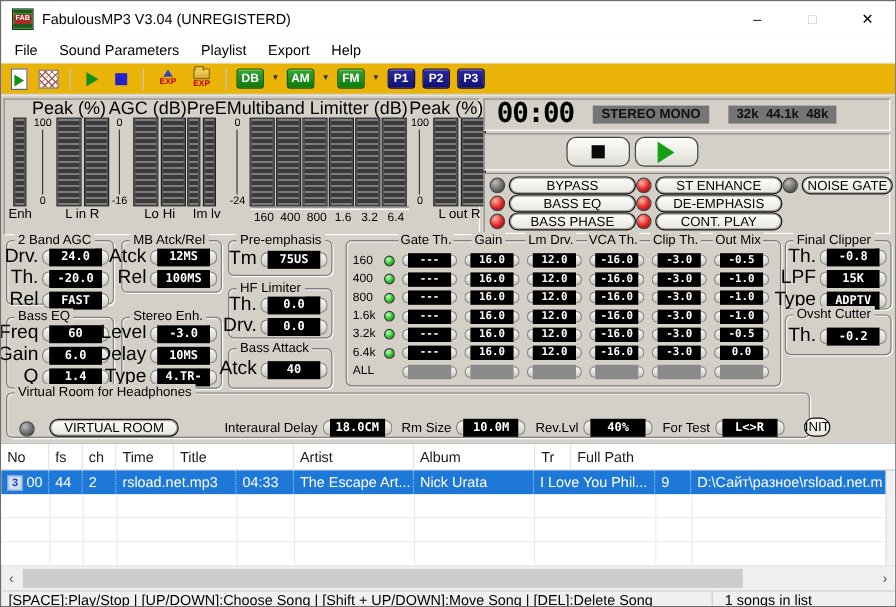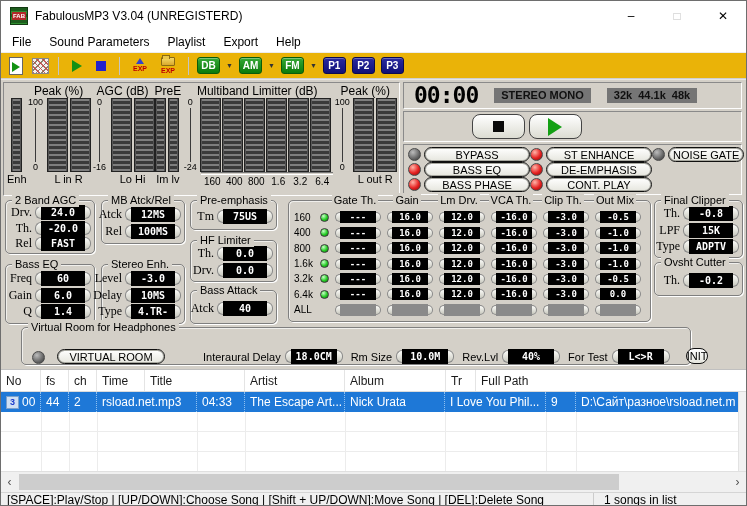--- a/index.html
+++ b/index.html
@@ -56,21 +56,21 @@
   .ddarrow { font-size: 7px; color: #333; margin: 0 2px; }
 
   
   .main { position: relative; height: 290px; background: #d4d0c8; flex: none; border-top: 1px solid #e6e6e6; }
   .bevel { border: 1px solid; border-color: #8a8a8a #fdfdfd #fdfdfd #8a8a8a; background: #d4d0c8; }
 
   
   .meters { position: absolute; left: 2px; top: 2px; width: 397px; height: 114px;
             display: flex; align-items: flex-start; padding: 2px 3px 0 3px; justify-content: space-between; }
   .mgroup { display: flex; flex-direction: column; }
-  .mtitle { font-size: 12px; text-align: center; height: 13px; line-height: 12px; white-space: nowrap; }
+  .mtitle { font-size: 15px; height: 13px; line-height: 12px; white-space: nowrap; }
   .mrow { display: flex; align-items: flex-end; gap: 2px; }
   .vbar { width: 21px; height: 74px; border: 1px solid #222;
           background: repeating-linear-gradient(to bottom, #7e7e7e 0 2px, #3a3a3a 2px 5px);
           box-shadow: inset 1px 0 0 #565656, inset -1px 0 0 #565656; }
   .vbar.narrow { width: 11px; }
   .scale { height: 74px; width: 18px; display: flex; flex-direction: column; align-items: center;
            font-size: 9px; line-height: 9px; }
   .scale .sline { flex: 1; width: 1px; background: #3a3a3a; margin: 1px 0; }
   .mlabels { font-size: 11px; text-align: center; height: 14px; line-height: 14px; white-space: nowrap; }
   .enhcol { display: flex; flex-direction: column; margin-top: 13px; align-items: center; }
@@ -105,40 +105,40 @@
           background: linear-gradient(#ffffff, #e6e6de); box-shadow: inset 0 0 0 1px #a8a8a0;
           display: flex; align-items: center; justify-content: center; font-size: 11px; white-space: nowrap; padding: 0 4px; }
 
   
   .group { position: absolute; border: 1px solid #7f7f7f; border-radius: 5px;
            box-shadow: 1px 1px 0 #fff, inset 1px 1px 0 rgba(255,255,255,.65); }
   .gtitle { position: absolute; top: -8px; left: 6px; background: #d4d0c8; padding: 0 3px;
             font-size: 11px; line-height: 14px; white-space: nowrap; }
   .grows { display: flex; flex-direction: column; justify-content: space-evenly; height: 100%; padding: 4px 3px 2px; }
   .prow { display: flex; align-items: center; justify-content: flex-end; gap: 3px; }
-  .plabel { font-size: 12px; white-space: nowrap; font-family: Liberation Serif, serif; }
+  .plabel { font-size: 16px; white-space: nowrap; }
   .lcd { display: flex; align-items: center; }
   .spin { width: 6px; height: 13px; background: linear-gradient(180deg, #fbfbf8, #c9c9bf);
           border: 1px solid #8a8a8a; border-right: none; border-radius: 6px 0 0 6px; flex: none; }
   .spin.r { border-radius: 0 6px 6px 0; border-left: none; border-right: 1px solid #8a8a8a; }
   .val { height: 15px; width: 44px; background: #000; color: #fff;
          font-family: "DejaVu Sans Mono", monospace; font-weight: bold; font-size: 10px;
          display: flex; align-items: center; justify-content: center; overflow: hidden; }
   .val:empty { background: #8a8a8a; }
 
   .g-agc2 { left: 4px; top: 120px; width: 90px; height: 54px; }
   .g-mbar { left: 100px; top: 120px; width: 84px; height: 44px; }
   .g-pre  { left: 189px; top: 120px; width: 87px; height: 30px; }
   .g-hf   { left: 189px; top: 160px; width: 87px; height: 42px; }
   .g-beq  { left: 4px; top: 184px; width: 90px; height: 60px; }
   .g-senh { left: 100px; top: 184px; width: 84px; height: 60px; padding-left: 39px; }
   .g-batk { left: 189px; top: 210px; width: 87px; height: 34px; }
   .g-fclip{ left: 653px; top: 120px; width: 89px; height: 58px; }
   .g-ovs  { left: 653px; top: 182px; width: 89px; height: 34px; }
-  .g-vroom{ left: 4px; top: 247px; width: 670px; height: 38px; margin-left: 16px; }
+  .g-vroom{ left: 4px; top: 247px; width: 670px; height: 38px; }
 
   
   .btable { position: absolute; left: 287px; top: 120px; width: 363px; height: 122px;
             border: 1px solid #7f7f7f; border-radius: 5px; box-shadow: 1px 1px 0 #fff, inset 1px 1px 0 rgba(255,255,255,.65); }
   .bheaders { position: absolute; top: -8px; left: 40px; right: 2px; display: flex; }
   .bh { width: 52px; display: flex; justify-content: center; }
   .bh span { background: #d4d0c8; padding: 0 2px; font-size: 11px; line-height: 14px; white-space: nowrap; }
   .brows { display: flex; flex-direction: column; justify-content: space-evenly; height: 100%; padding: 7px 2px 2px 5px; }
   .brow { display: flex; align-items: center; }
   .bl { width: 26px; font-size: 10px; }

